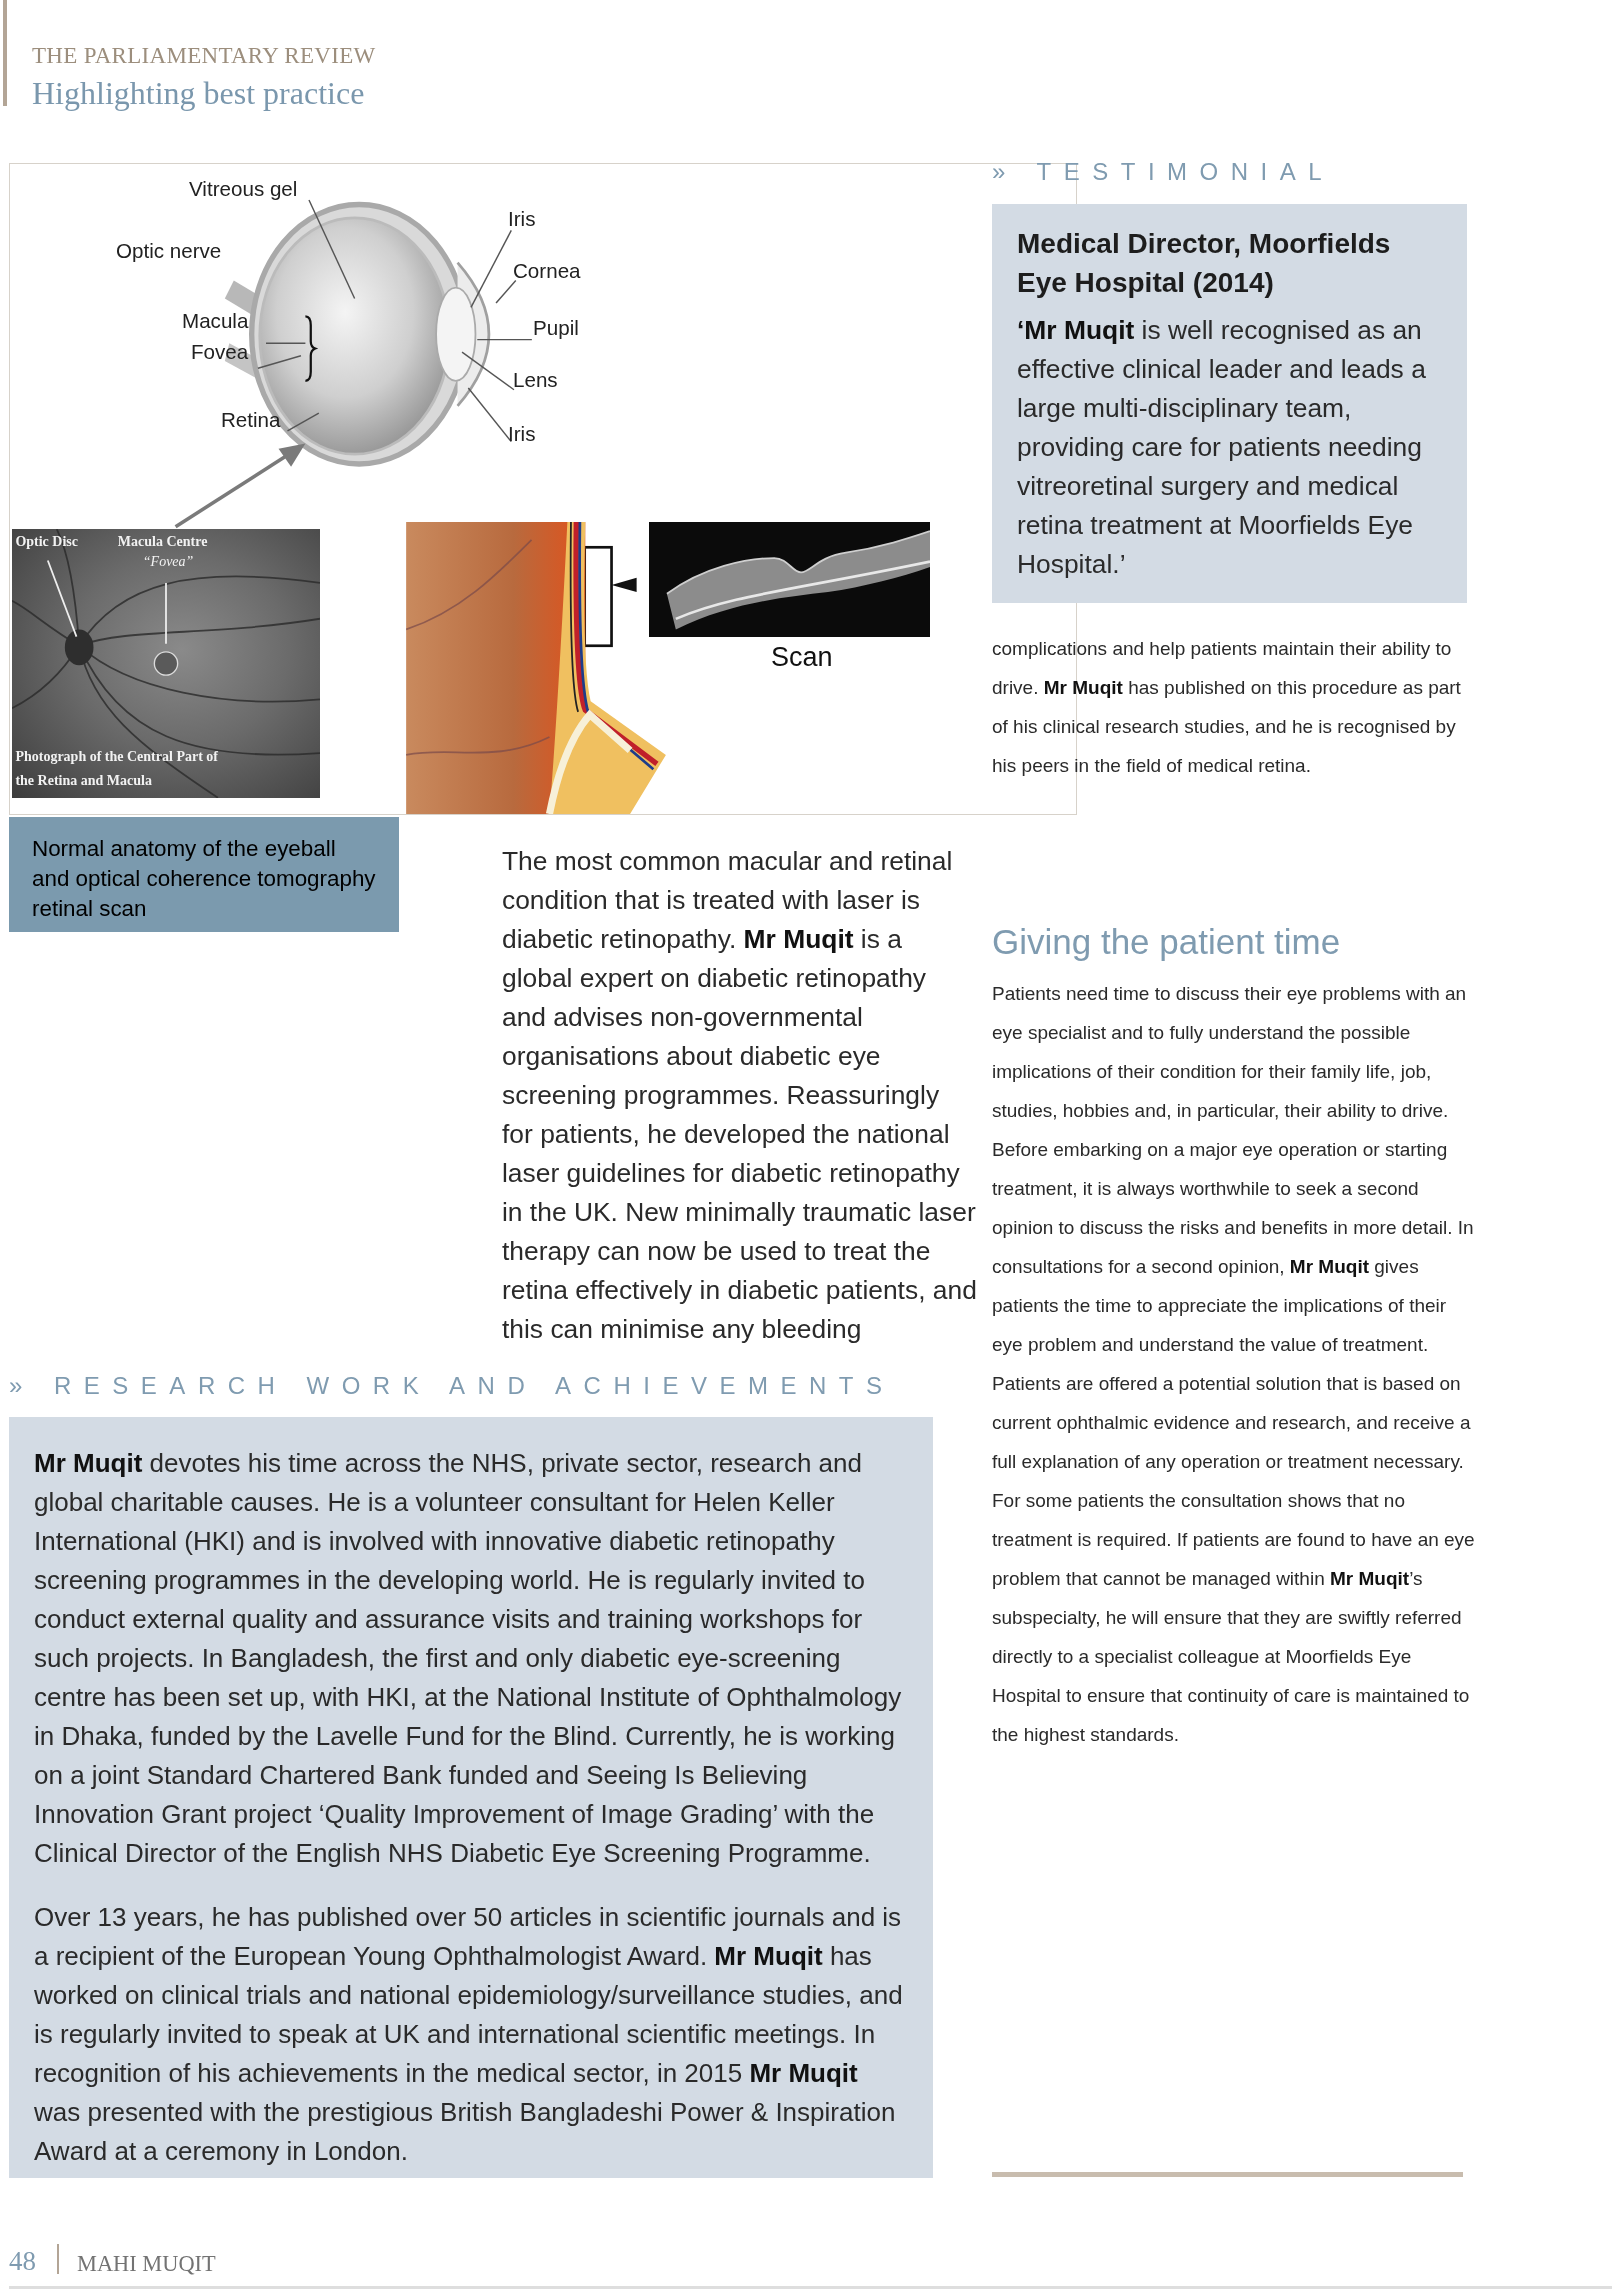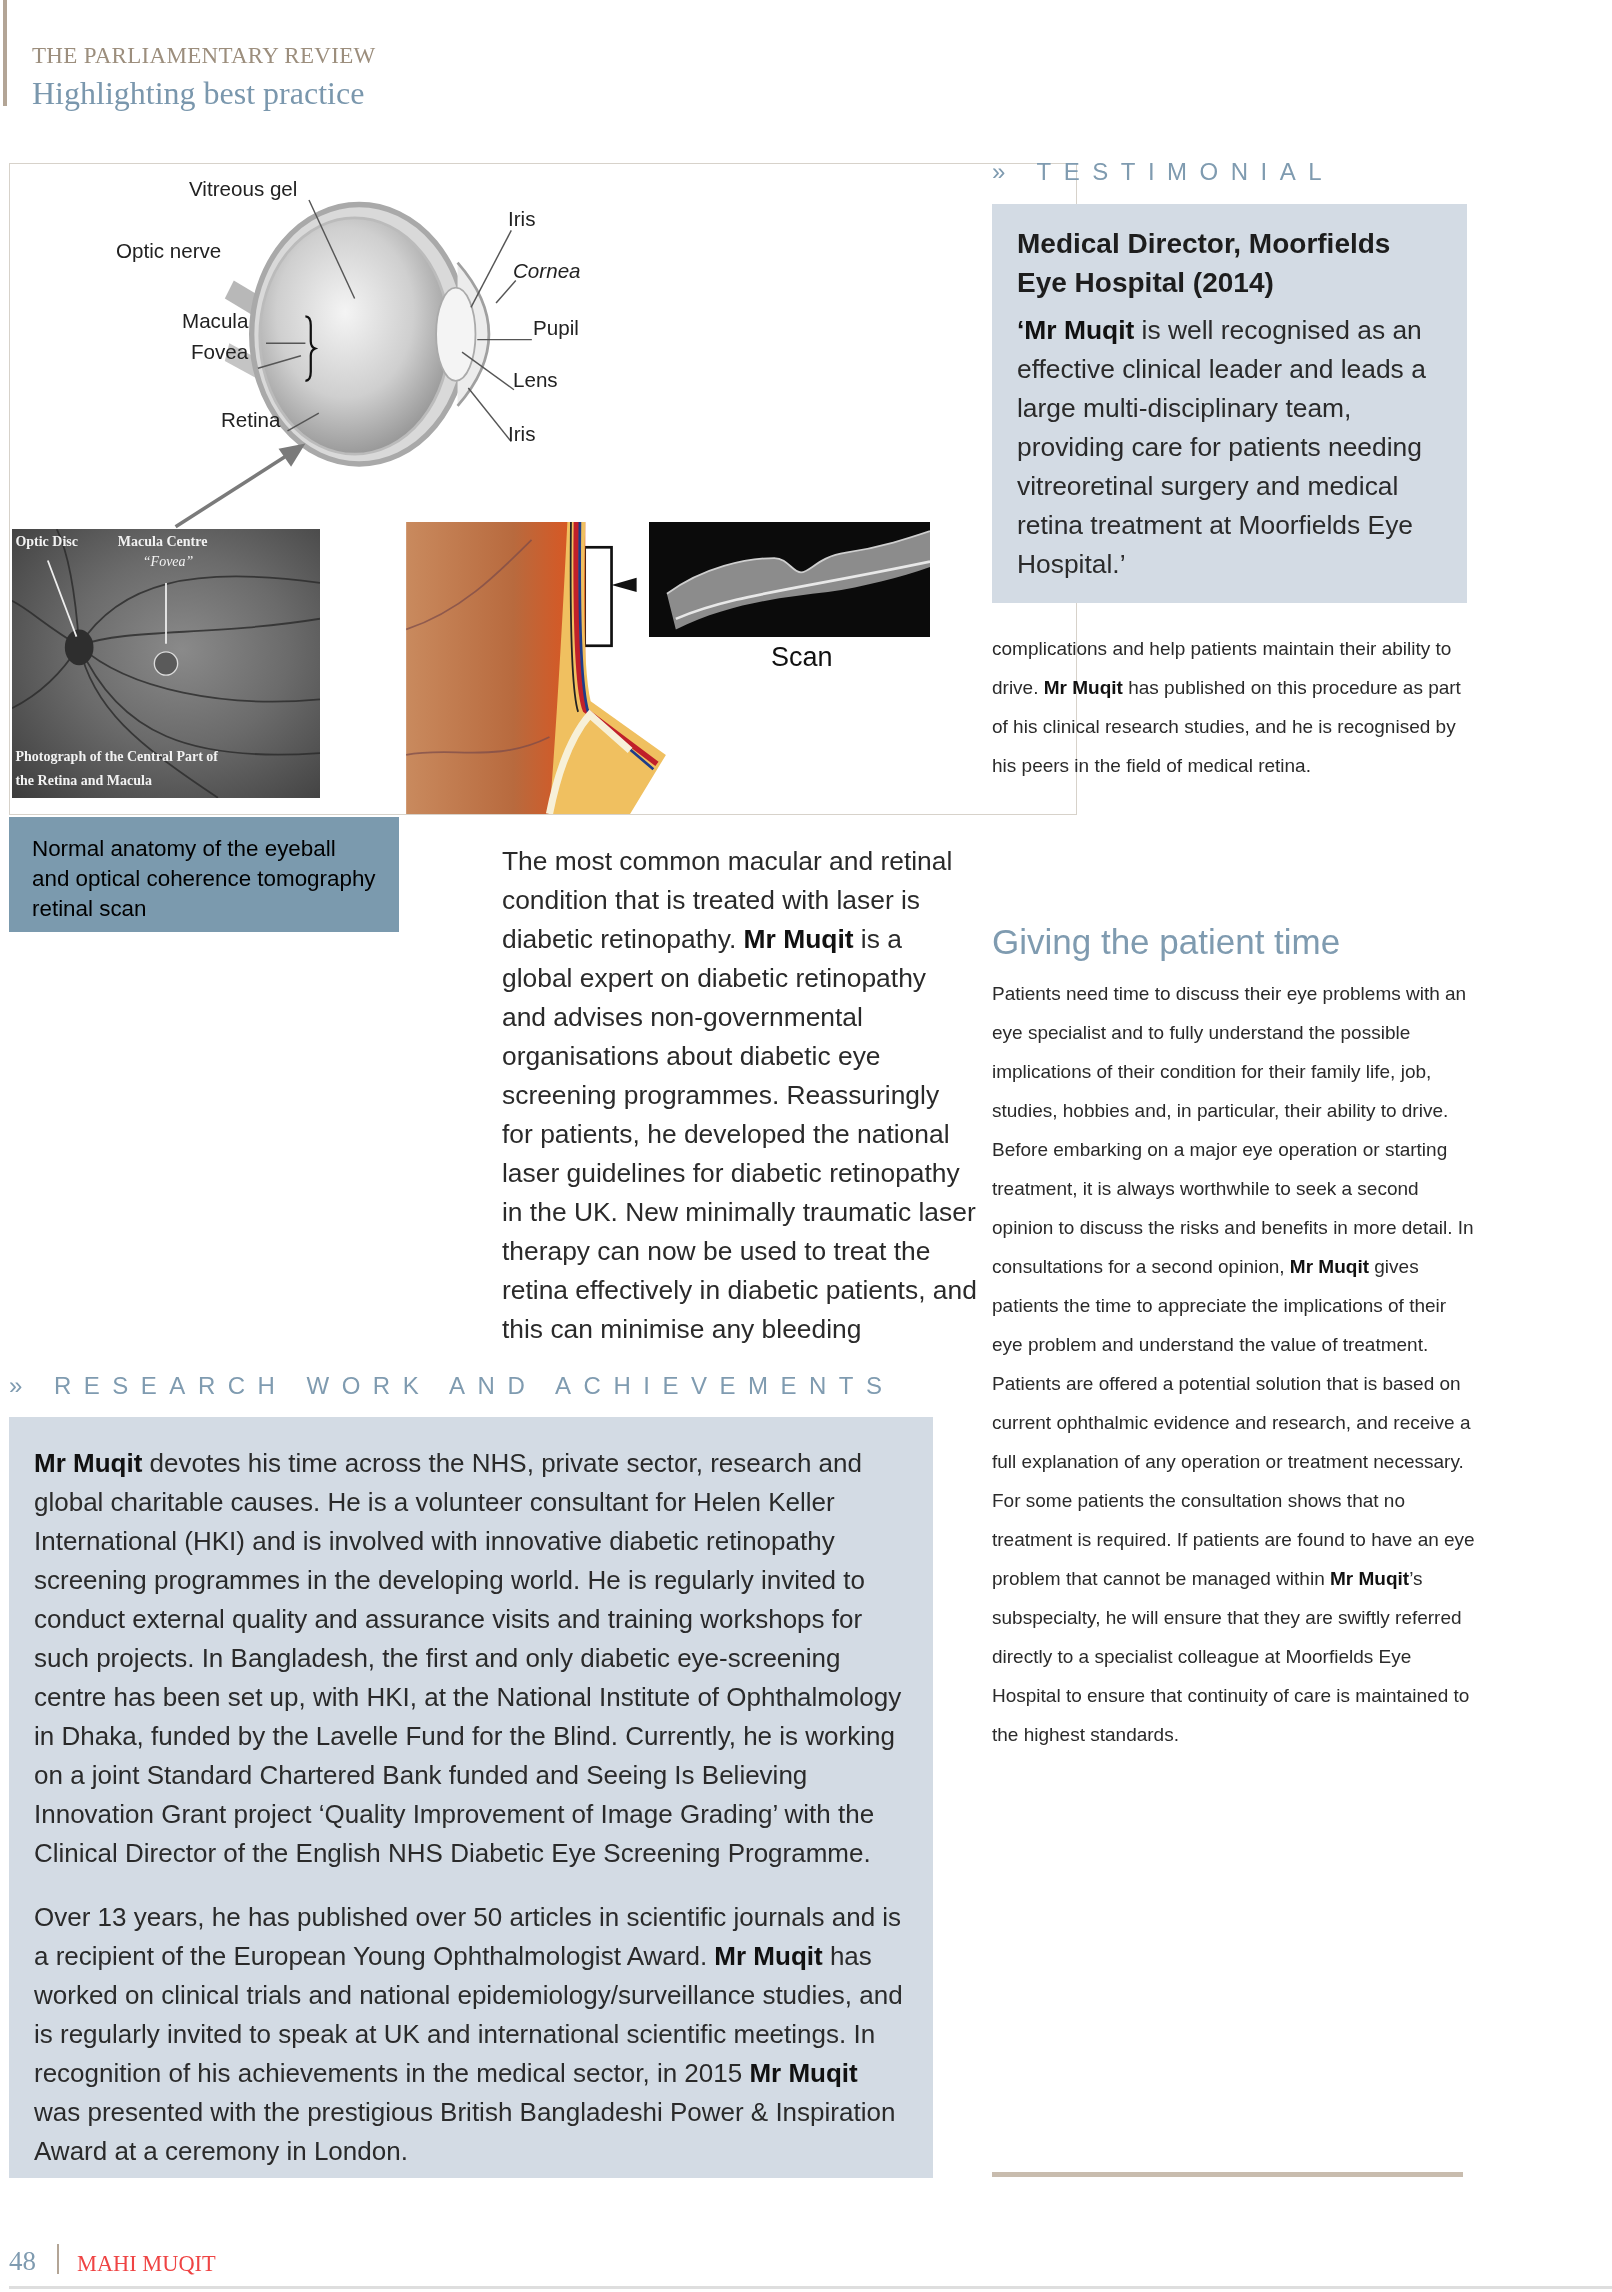--- a/index.html
+++ b/index.html
@@ -37,21 +37,21 @@
     .h2 { position: absolute; left: 992px; top: 922px; font-family: "Liberation Sans", sans-serif; font-size: 35px; color: #7f9bb0; }
 
     .research { position: absolute; left: 9px; top: 1417px; width: 924px; height: 761px; background: #d3dbe4; padding: 27px 25px 18px 25px; font-family: "Liberation Sans", sans-serif; font-size: 26px; line-height: 39px; color: #2a2a2a; }
     .research p + p { margin-top: 25px; }
 
     .rule { position: absolute; left: 992px; top: 2172px; width: 471px; height: 5.4px; background: #c8bcae; }
 
     
     .foot-num { position: absolute; left: 9px; top: 2246px; font-family: "Liberation Serif", serif; font-size: 27px; color: #7f9bb0; }
     .foot-sep { position: absolute; left: 57px; top: 2244px; width: 1.8px; height: 30px; background: #b3a596; }
-    .foot-name { position: absolute; left: 77px; top: 2251px; font-family: "Liberation Serif", serif; font-size: 22.4px; color: #ef4444; }
+    .foot-name { position: absolute; left: 77px; top: 2251px; font-family: "Liberation Serif", serif; font-size: 22.4px; color: #737373; }
     .foot-line { position: absolute; left: 9px; top: 2286px; width: 1603px; height: 2.7px; background: #dedede; }
   </style>
 </head>
 <body>
 
 <div class="hdr-bar"></div>
 <div class="hdr-title">THE PARLIAMENTARY REVIEW</div>
 <div class="hdr-sub">Highlighting best practice</div>
 
 <div class="figure">
@@ -100,21 +100,21 @@
     <rect x="642" y="428" width="30" height="110" fill="none" stroke="#111" stroke-width="3"></rect>
     <polygon points="672,470 700,462 700,478" fill="#111"></polygon>
   </svg>
 
   <span class="fig-label" style="left:179px;top:12.5px;">Vitreous gel</span>
   <span class="fig-label" style="left:106px;top:75px;">Optic nerve</span>
   <span class="fig-label" style="left:172px;top:145px;">Macula</span>
   <span class="fig-label" style="left:181px;top:176px;">Fovea</span>
   <span class="fig-label" style="left:211px;top:244px;">Retina</span>
   <span class="fig-label" style="left:498px;top:43px;">Iris</span>
-  <span class="fig-label" style="left:503px;top:95px;font-style:italic;">Cornea</span>
+  <span class="fig-label" style="left:503px;top:95px;">Cornea</span>
   <span class="fig-label" style="left:523px;top:152px;">Pupil</span>
   <span class="fig-label" style="left:503px;top:204px;">Lens</span>
   <span class="fig-label" style="left:498px;top:258px;">Iris</span>
 
   <div class="fundus">
     <svg width="308" height="269" viewBox="0 0 344 300" style="position:absolute;left:0;top:0;">
       <g stroke="#2a2a2a" stroke-width="2" fill="none" opacity="0.8">
         <path d="M75 130 C 120 60, 200 40, 344 60"></path>
         <path d="M75 130 C 130 110, 220 120, 344 100"></path>
         <path d="M75 130 C 90 200, 140 240, 230 300"></path>

